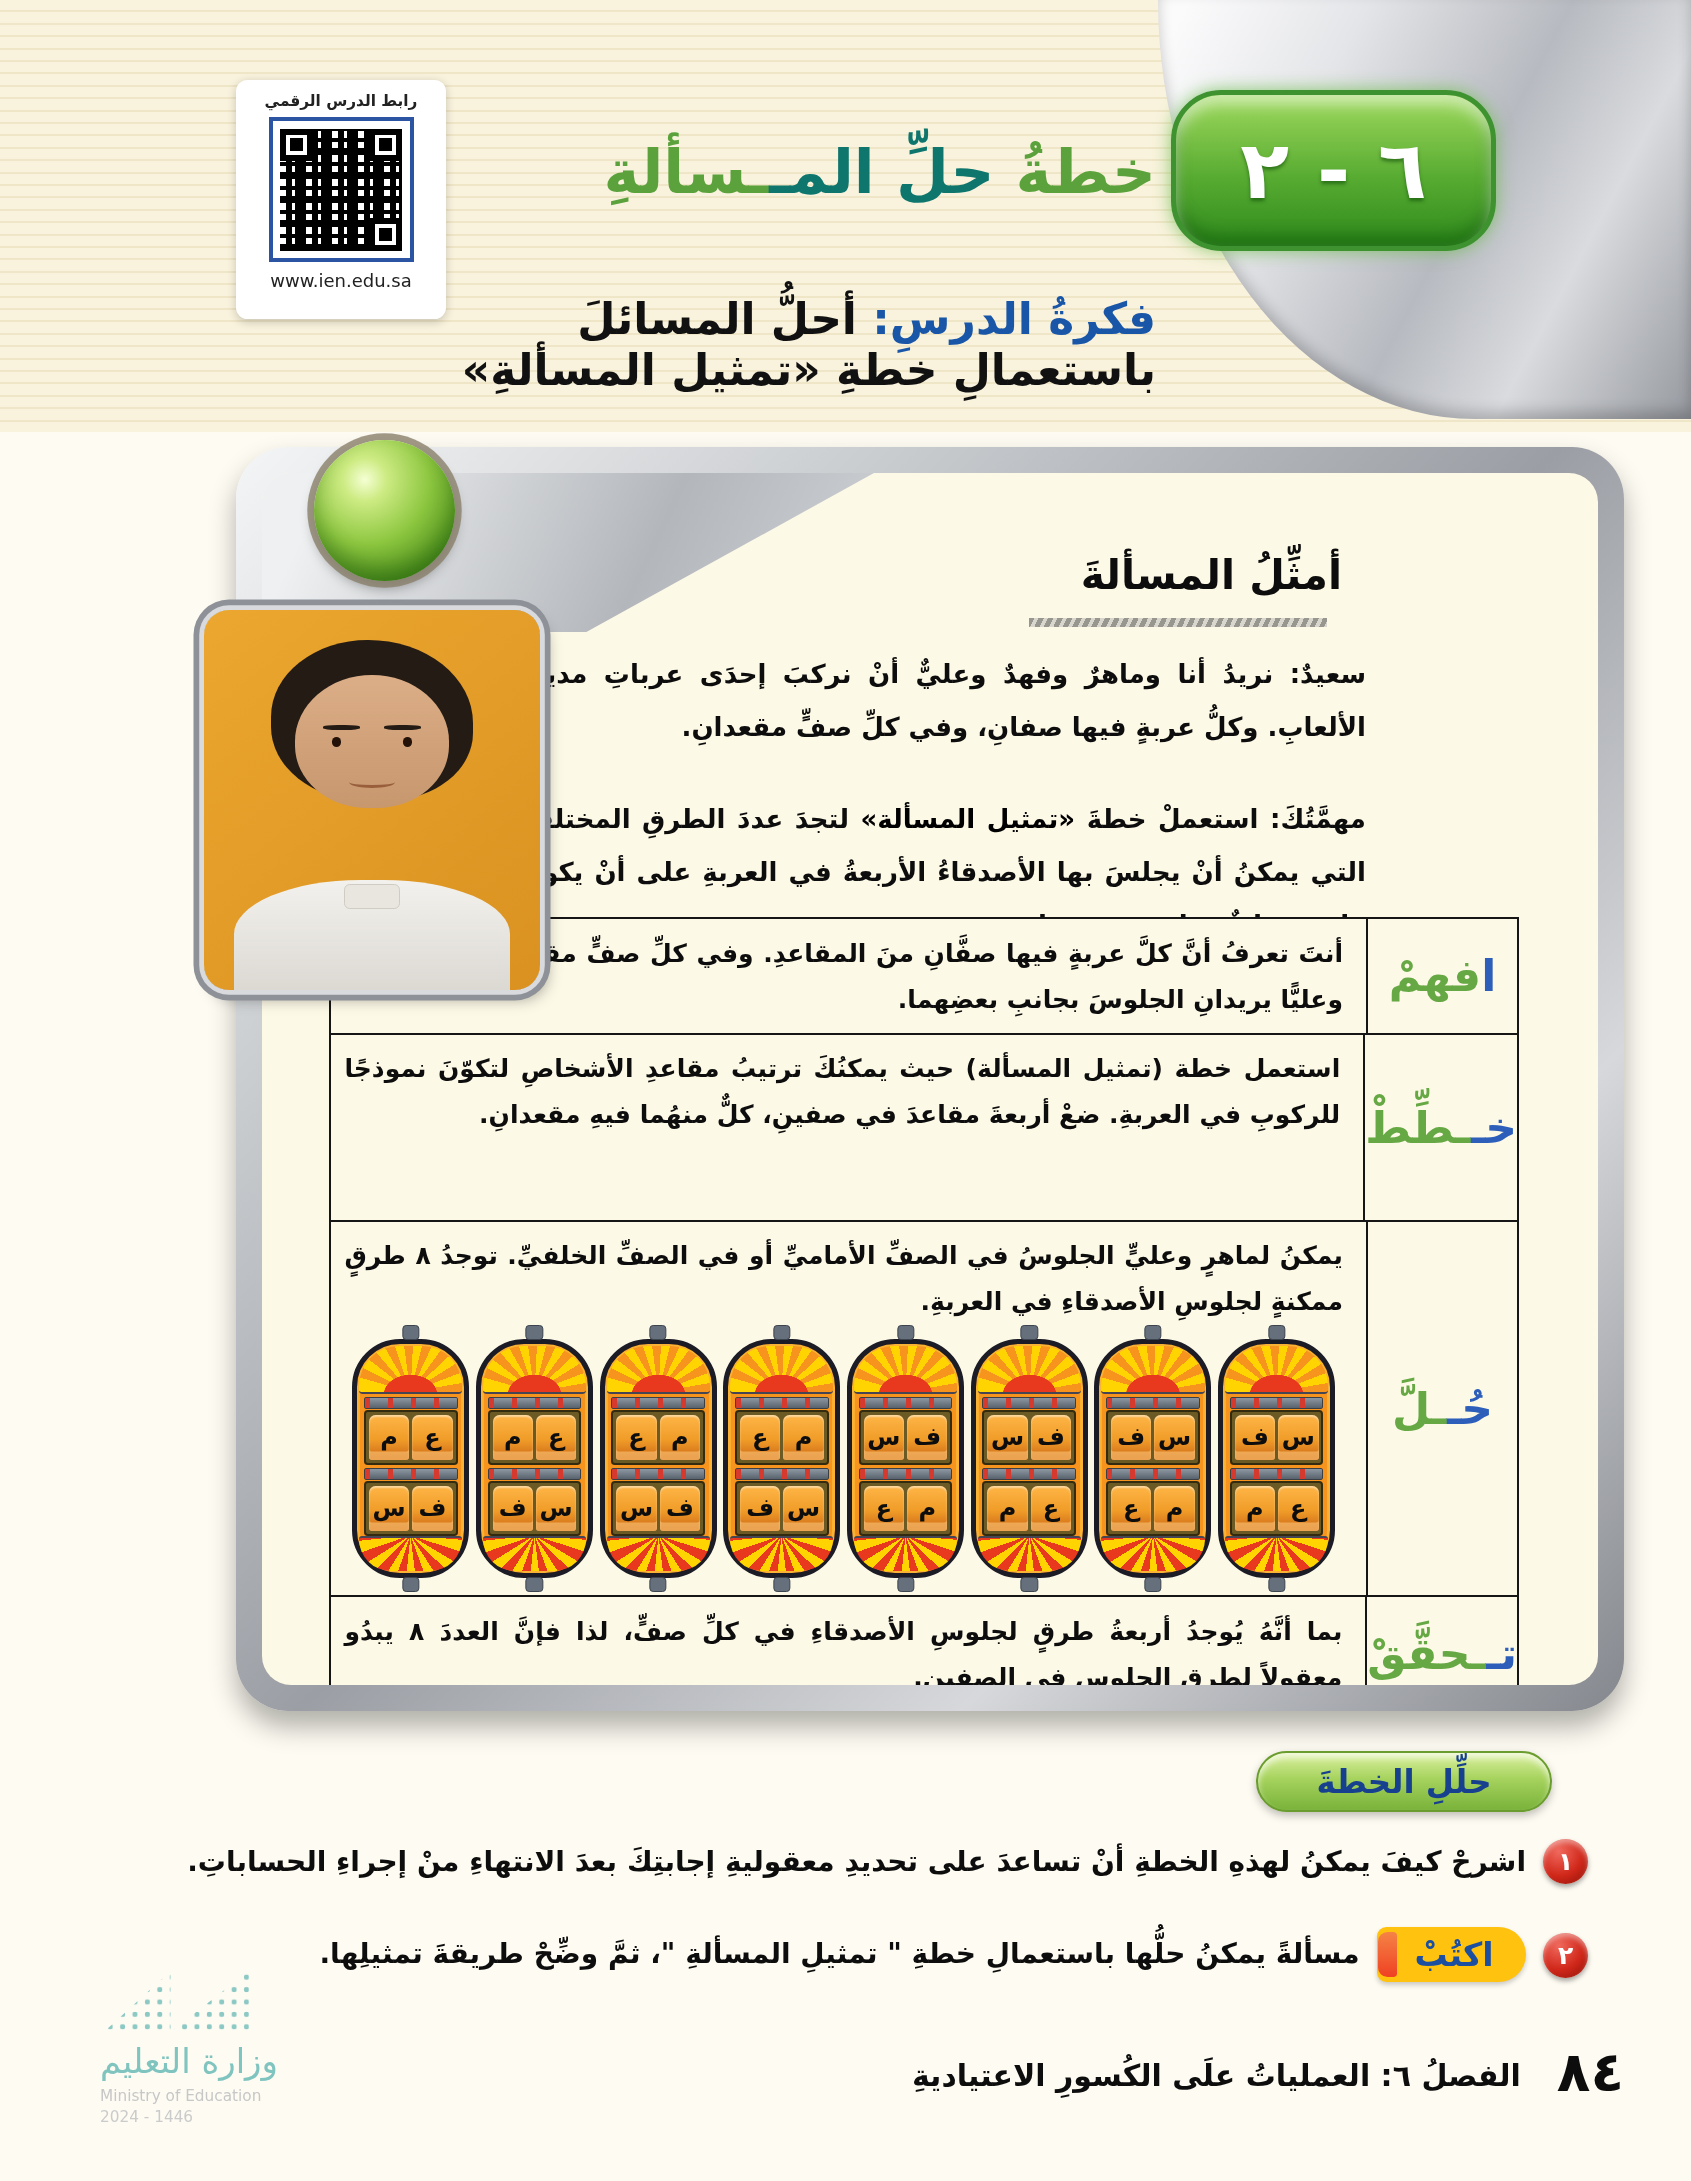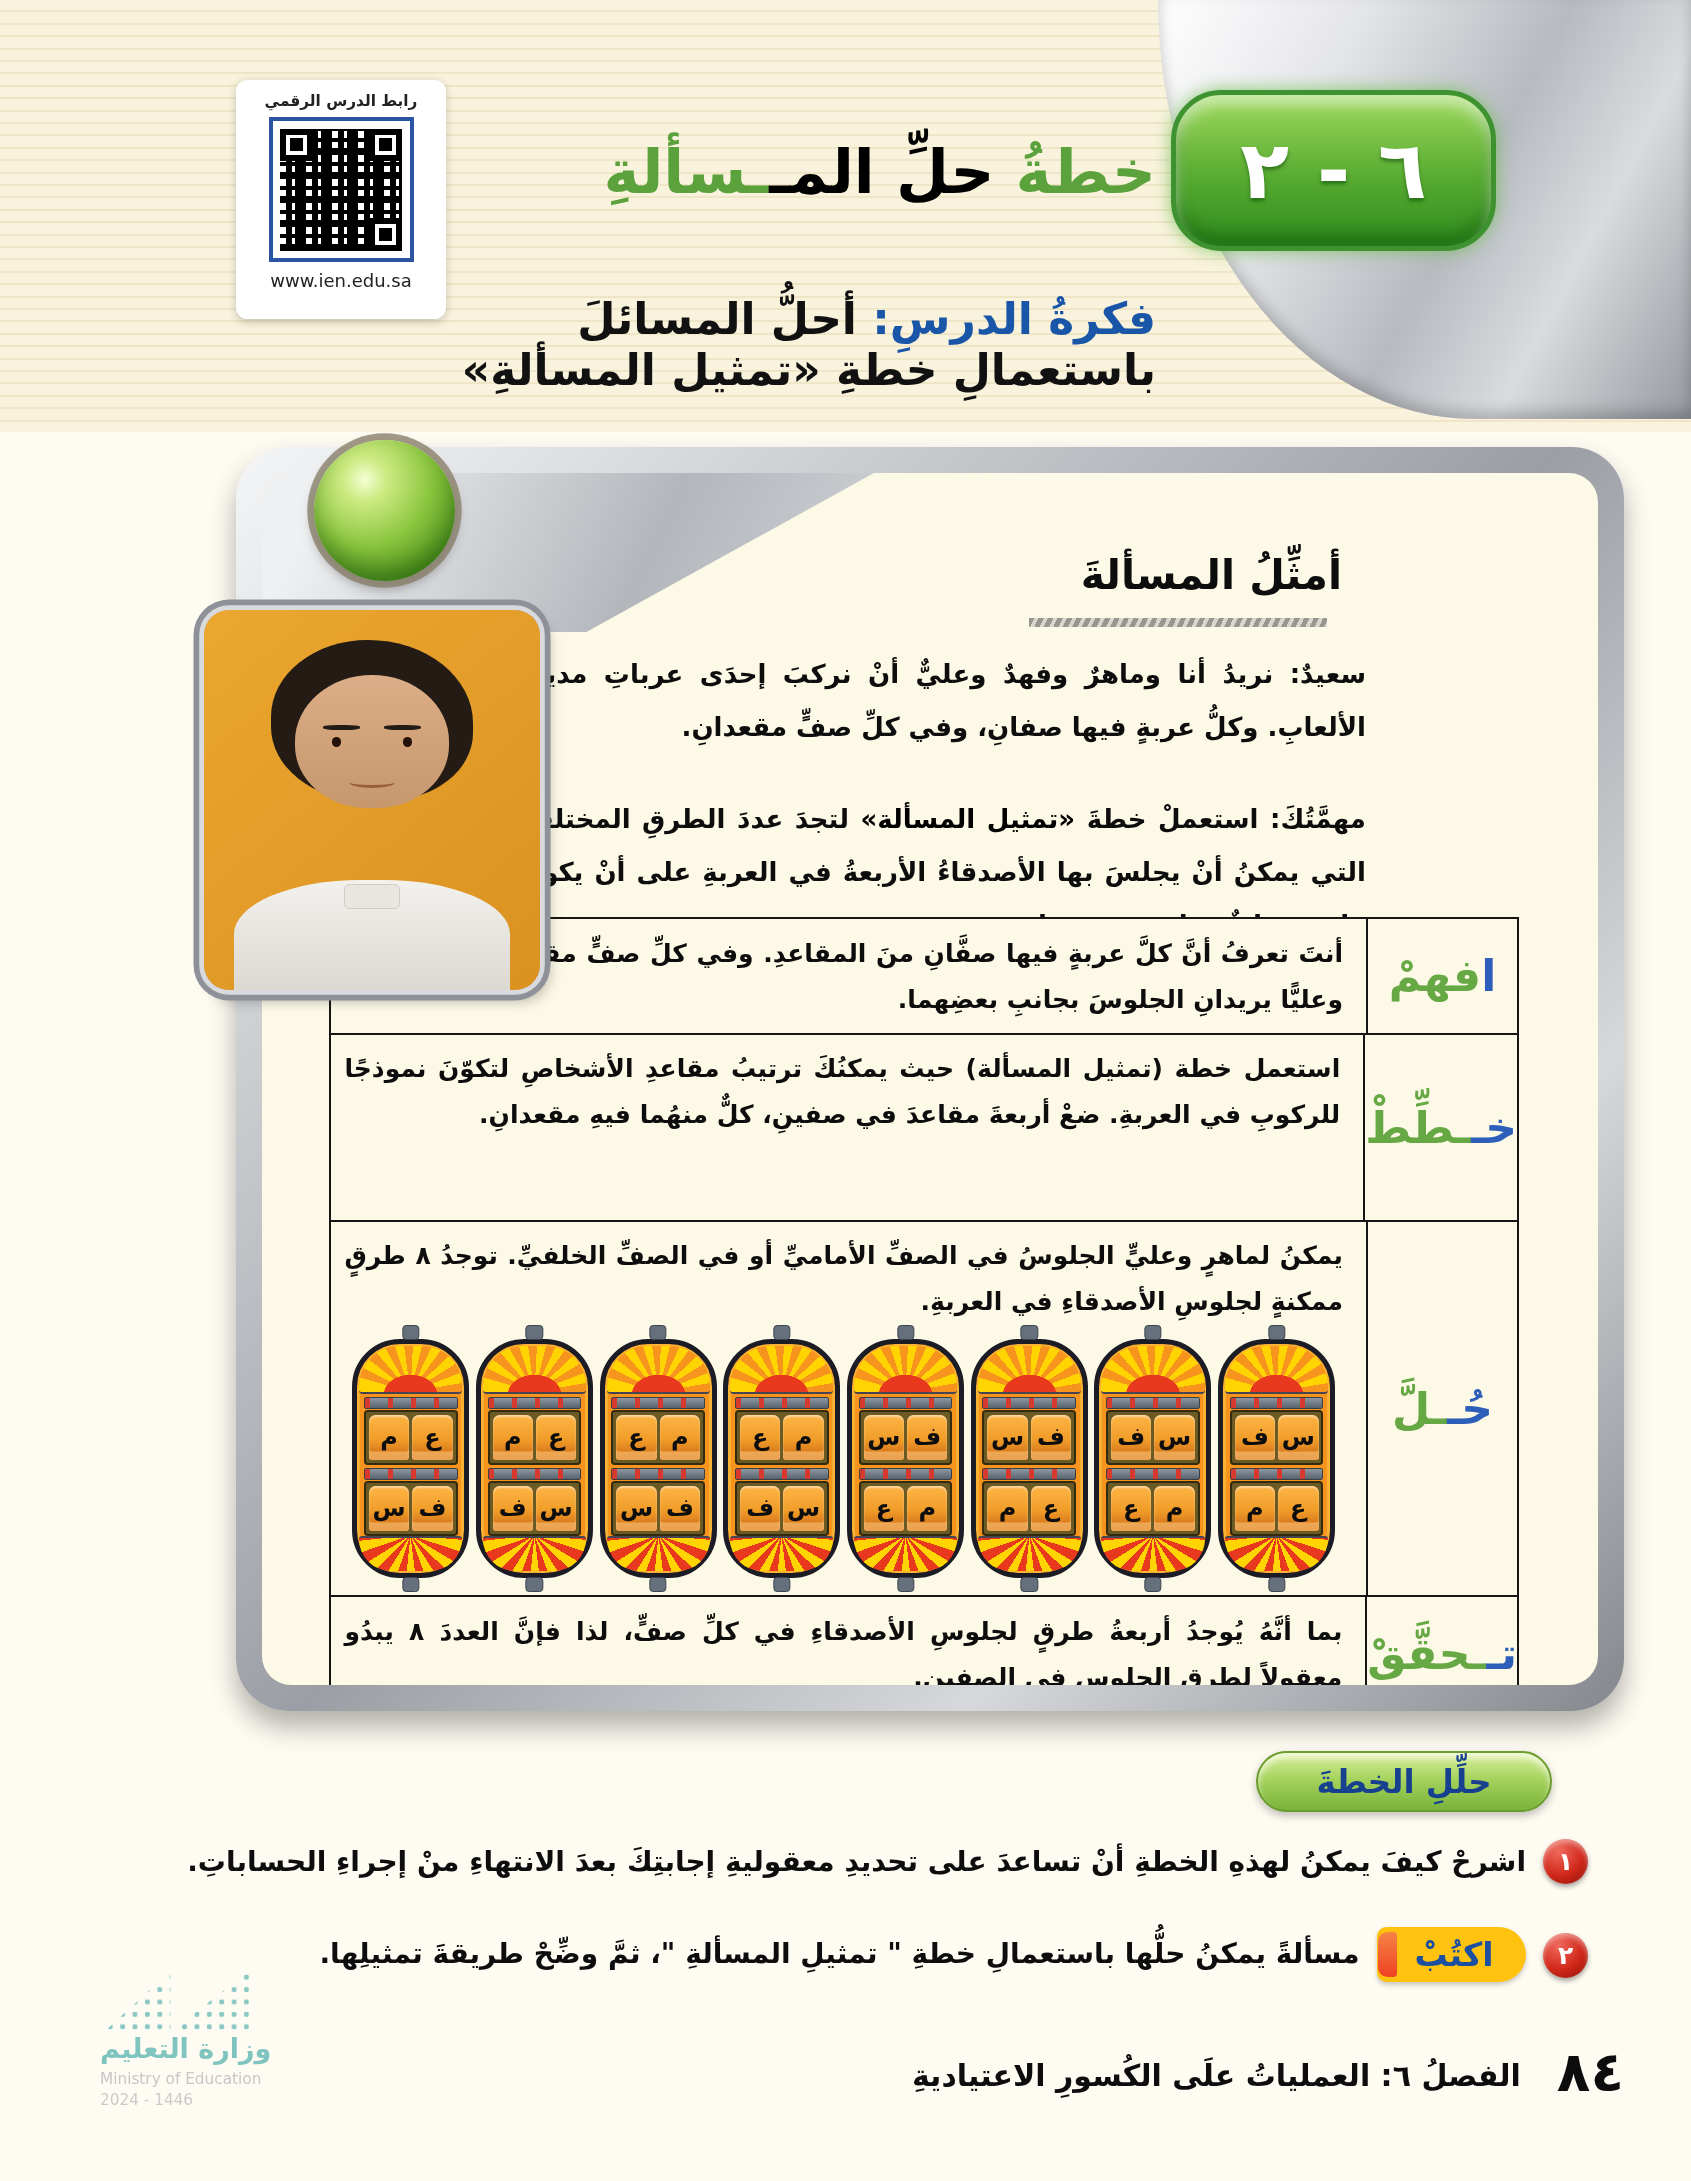--- a/index.html
+++ b/index.html
@@ -26,21 +26,21 @@
     background: linear-gradient(180deg,#9fd95e 0%,#57ab31 55%,#2f8a1c 100%);
     box-shadow: inset 0 9.6px 13.4px rgba(255,255,255,.5), inset 0 -11.5px 15.3px rgba(0,70,0,.35), 0 0 17px rgba(110,190,80,.8);
     display:flex; align-items:center; justify-content:center;
     color:#fff; font-size:80px; font-weight:bold; text-shadow:0 2.9px 3.8px rgba(0,60,0,.5);
   }
   .page-title {
     position:absolute; top:136px; right:535px; font-size:61px; font-weight:bold;
     white-space:nowrap; letter-spacing:0;
   }
   .t-green { color:#5ba23c; }
-  .t-blue  { color:#000000; }
+  .t-blue  { color:#0f766e; }
   .idea-line {
     position:absolute; top:293px; right:535px; width:707px;
     font-size:44px; font-weight:bold; color:#111;
   }
   .idea-label { color:#1a56a8; }
   
   .qr-card {
     position:absolute; top:80px; left:237px; width:210px; height:239px;
     background:#fff; border-radius:11.5px; box-shadow:0 2.9px 9.6px rgba(0,0,0,.2);
     display:flex; flex-direction:column; align-items:center; padding:11.5px 7.6px;
@@ -221,21 +221,21 @@
   }
   .page-num { font-size:55px; font-weight:bold; }
   .chapter { font-size:30px; font-weight:bold; padding-top:7.6px; }
   .ministry { position:absolute; left:101px; top:1971px; width:287px; direction:ltr; text-align:left; }
   .logo-dots {
     width:145px; height:61px; margin-left:3.8px;
     background-image: radial-gradient(circle, #8cc8c4 2.5px, rgba(0,0,0,0) 2.9px);
     background-size:12.4px 12.4px;
     clip-path: polygon(0 100%, 46% 0, 46% 100%, 100% 0, 100% 100%);
   }
-  .ministry-ar { color:#7fc4bf; font-size:27px; font-weight:bold; margin-top:1px; letter-spacing:1.9px; }
+  .ministry-ar { color:#7fc4bf; font-size:34px; font-weight:normal; margin-top:9px; letter-spacing:1.9px; }
   .ministry-en { color:#c7c7c7; font-size:15.3px; margin-top:5.7px; }
   .ministry-year { color:#cbcbcb; font-size:15.3px; margin-top:3.8px; }
 </style>
 </head>
 <body>
 
 <div class="page">
 
   <div class="top-band"></div>
   <div class="metal-corner"></div>

